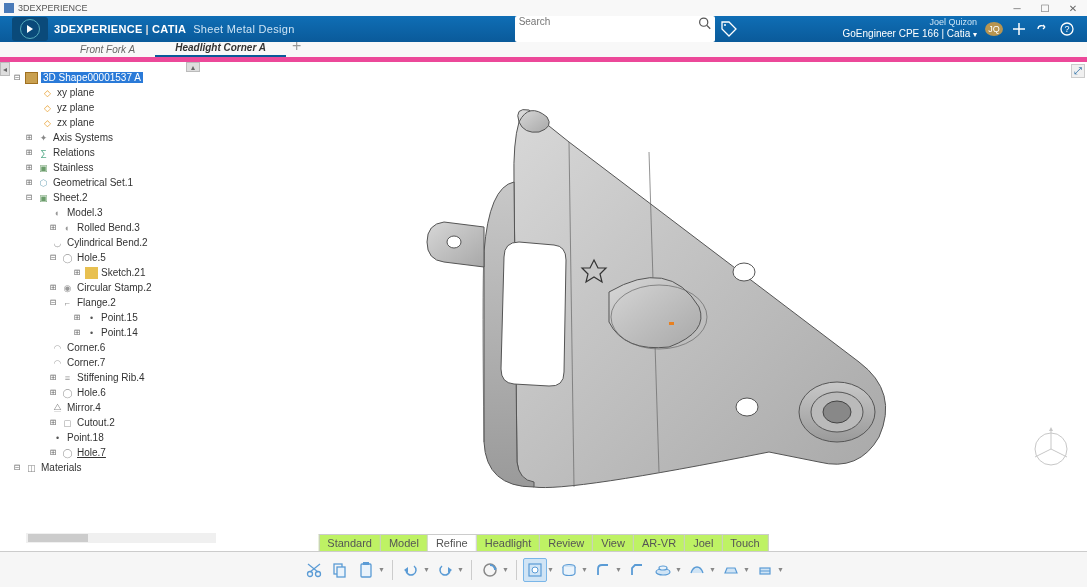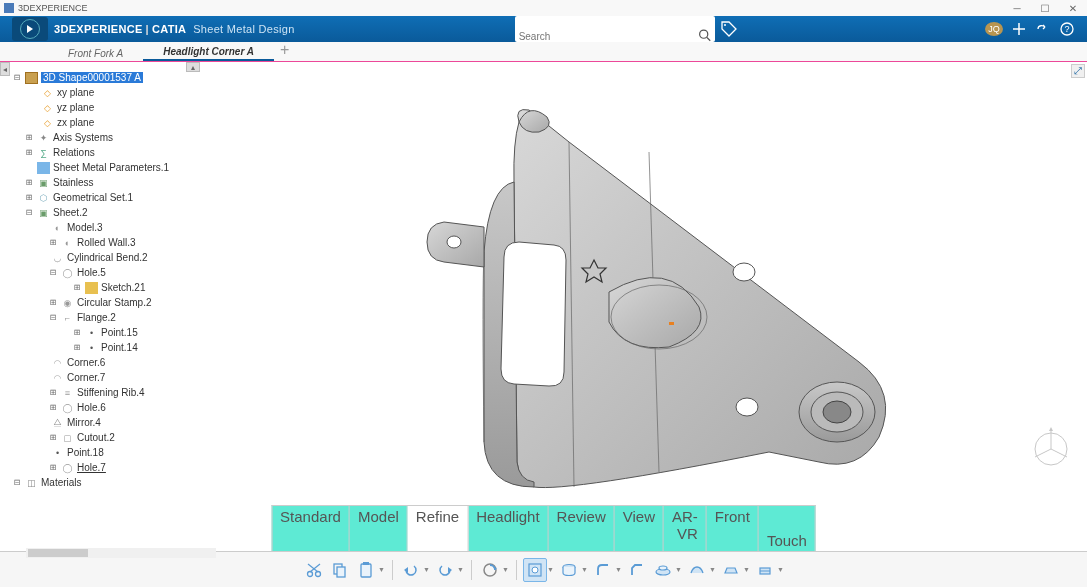--- a/index.html
+++ b/index.html
@@ -8,31 +8,31 @@
 .titlebar-icon { width:10px; height:10px; background:#4a7ab8; margin-right:4px; }
 .win-btns { position:absolute; top:0; right:0; display:flex; }
 .win-btn { width:28px; height:16px; display:flex; align-items:center; justify-content:center; font-size:10px; color:#666; cursor:pointer; }
 .topbar { height:26px; background:linear-gradient(to bottom,#0f6eb5,#0a5a9a); display:flex; align-items:center; color:#fff; font-size:11px; padding:0 12px; position:relative; }
 .compass { width:36px; height:24px; background:#0a4a7a; border-radius:3px; display:flex; align-items:center; justify-content:center; margin-right:6px; position:relative; }
 .compass-ring { width:20px; height:20px; border:1px solid #5ab; border-radius:50%; display:flex; align-items:center; justify-content:center; }
 .play-triangle { width:0; height:0; border-left:6px solid #fff; border-top:4px solid transparent; border-bottom:4px solid transparent; }
 .brand-text { font-weight:600; letter-spacing:0.3px; }
 .brand-text .sep { color:#ddd; margin:0 3px; }
 .brand-sub { color:#cde4f5; font-weight:400; margin-left:4px; }
-.searchbox { margin-left:220px; width:200px; height:26px; background:#fff; border-radius:2px; display:flex; align-items:flex-end; padding:0 4px; }
+.searchbox { margin-left:220px; width:200px; height:26px; background:#fff; border-radius:2px; display:flex; align-items:flex-start; padding:0 4px; }
 .searchbox input { border:none; outline:none; width:100%; font-size:10px; color:#333; }
 .search-icon { width:14px; height:14px; color:#555; }
 .tag-icon { width:16px; height:16px; margin-left:6px; color:#fff; }
 .user-area { margin-left:auto; display:flex; align-items:center; gap:8px; font-size:10px; }
 .user-stack { text-align:right; line-height:1.1; }
 .user-name { font-size:9px; color:#cde4f5; }
 .user-ctx { font-size:10px; }
 .avatar { width:18px; height:14px; border-radius:50%; background:#b89550; display:flex; align-items:center; justify-content:center; font-size:9px; color:#fff; }
 .top-icon { width:16px; height:16px; color:#fff; cursor:pointer; }
-.tabbar { height:20px; background:#f8f8f8; display:flex; align-items:flex-end; padding-left:48px; border-bottom:1px solid #ec4899; }
+.tabbar { height:20px; background:#f8f8f8; display:flex; align-items:flex-end; padding-left:60px; border-bottom:5px solid #ec4899; }
 .tab { padding:2px 20px; font-size:10px; color:#666; cursor:pointer; font-style:italic; }
 .tab.active { font-weight:700; color:#333; border-bottom:2px solid #0a5a9a; }
 .tab-add { padding:2px 6px; color:#999; cursor:pointer; }
 .tree-handle-left { position:absolute; left:0; top:62px; width:10px; height:14px; background:#ddd; border:1px solid #bbb; display:flex; align-items:center; justify-content:center; font-size:8px; color:#666; cursor:pointer; z-index:6;}
 .tree-handle-top { position:absolute; left:186px; top:62px; width:14px; height:10px; background:#ddd; border:1px solid #bbb; display:flex; align-items:center; justify-content:center; font-size:8px; color:#666; cursor:pointer; z-index:6;}
 .workspace { position:absolute; top:62px; left:0; right:0; bottom:36px; background:#fff; }
 .tree { position:absolute; left:12px; top:8px; width:200px; font-size:10px; color:#333; z-index:5; }
 .tree-row { display:flex; align-items:center; height:15px; cursor:pointer; white-space:nowrap; }
 .expander { width:10px; text-align:center; color:#666; font-size:8px; }
 .tree-icon { width:13px; height:12px; margin:0 3px; display:inline-flex; align-items:center; justify-content:center; font-size:9px; }
@@ -50,24 +50,24 @@
 .ico-mirror { color:#888; }
 .ico-mat { color:#888; }
 .ico-matitem { background:#d8c090; }
 .selected-label { background:#2a7ad8; color:#fff; padding:0 2px; }
 .underlined { text-decoration:underline; }
 .scrollbar-h { position:absolute; left:14px; bottom:-68px; width:190px; height:10px; background:#f0f0f0; }
 .scrollbar-h-thumb { width:60px; height:8px; background:#ccc; margin:1px 0 0 2px; }
 .part-canvas { position:absolute; left:230px; top:10px; right:20px; bottom:10px; display:flex; align-items:center; justify-content:center; }
 .viewcube { position:absolute; right:14px; bottom:80px; width:44px; height:44px; opacity:0.55; }
 .expand-panel { position:absolute; right:2px; top:64px; width:14px; height:14px; background:#f0f0f0; border:1px solid #ccc; color:#0a5a9a; font-size:10px; display:flex; align-items:center; justify-content:center; cursor:pointer; z-index:6;}
-.bottom-tabs { position:absolute; bottom:36px; left:50%; transform:translateX(-50%); display:flex; background:#5eead4; border:1px solid #ccc; border-bottom:none; font-size:15px; z-index:3;text-align:right;}
+.bottom-tabs { position:absolute; bottom:36px; left:50%; transform:translateX(-50%); display:flex; background:#bef264; border:1px solid #ccc; border-bottom:none; font-size:11px; z-index:3;text-align:right;}
 .btab { padding:2px 8px; border-right:1px solid #ccc; color:#555; cursor:pointer; }
 .btab.active { background:#fff; font-weight:400; }
-.btab:last-child { border-right:none;margin-top:24px; }
+.btab:last-child { border-right:none; }
 .toolbar { position:absolute; bottom:0; left:0; right:0; height:36px; background:#f6f6f6; border-top:1px solid #ccc; display:flex; align-items:center; justify-content:center; gap:2px; padding:0 8px; }
 .tool-btn { width:24px; height:24px; display:flex; align-items:center; justify-content:center; cursor:pointer; border-radius:2px; }
 .tool-btn svg { width:18px; height:18px; }
 .tool-sep { width:1px; height:20px; background:#ccc; margin:0 4px; }
 .tool-drop { width:8px; color:#888; font-size:7px; margin-left:-2px; cursor:pointer; }
 .tool-btn.highlighted { background:#d0e4f5; border:1px solid #7ab6e8; }
 </style>
 </head>
 <body>
 
@@ -96,20 +96,24 @@
     <svg class="search-icon" viewBox="0 0 16 16">
         <circle cx="7" cy="7" r="5" fill="none" stroke="#555" stroke-width="1.5"></circle>
         <line x1="11" y1="11" x2="15" y2="15" stroke="#555" stroke-width="1.5"></line>
       </svg>
   </div>
   <svg class="tag-icon" viewBox="0 0 16 16">
       <path d="M1 1 L8 1 L15 8 L8 15 L1 8 Z" fill="none" stroke="#fff" stroke-width="1.3"></path>
       <circle cx="4" cy="4" r="1" fill="#fff"></circle>
     </svg>
   <div class="user-area">
+    <div class="user-stack">
+      <div class="user-name">Joel Quizon</div>
+      <div class="user-ctx"><span>GoEngineer CPE 166 | Catia</span> <span style="font-size:8px;">▾</span></div>
+    </div>
     <div class="avatar">JQ</div>
     <svg class="top-icon" viewBox="0 0 16 16">
         <line x1="8" y1="2" x2="8" y2="14" stroke="#fff" stroke-width="1.5"></line>
         <line x1="2" y1="8" x2="14" y2="8" stroke="#fff" stroke-width="1.5"></line>
       </svg>
     <svg class="top-icon" viewBox="0 0 16 16">
         <path d="M3 8 C3 4 8 4 10 6 M10 6 L8 4 M10 6 L8 8" fill="none" stroke="#fff" stroke-width="1.3"></path>
       </svg>
     <svg class="top-icon" viewBox="0 0 16 16">
         <circle cx="8" cy="8" r="6" fill="none" stroke="#fff" stroke-width="1.3"></circle>
@@ -155,25 +159,20 @@
           <span class="expander">⊞</span>
           <span class="tree-icon ico-axis">✦</span>
           <span>Axis Systems</span>
         </div>
       <div class="tree-row">
           <span class="expander">⊞</span>
           <span class="tree-icon ico-rel">∑</span>
           <span>Relations</span>
         </div>
       <div class="tree-row">
-          <span class="expander"></span>
-          <span class="tree-icon ico-sheet"></span>
-          <span>Sheet Metal Parameters.1</span>
-        </div>
-      <div class="tree-row">
           <span class="expander">⊞</span>
           <span class="tree-icon ico-body">▣</span>
           <span>Stainless</span>
         </div>
       <div class="tree-row">
           <span class="expander">⊞</span>
           <span class="tree-icon ico-geom">⬡</span>
           <span>Geometrical Set.1</span>
         </div>
       <div class="tree-row">
@@ -182,21 +181,21 @@
           <span>Sheet.2</span>
         </div>
       <div style="padding-left:24px;">
         <div class="tree-row">
             <span class="tree-icon ico-feat">◐</span>
             <span>Model.3</span>
           </div>
         <div class="tree-row">
             <span class="expander">⊞</span>
             <span class="tree-icon ico-feat">◐</span>
-            <span>Rolled Wall.3</span>
+            <span>Rolled Bend.3</span>
           </div>
         <div class="tree-row">
             <span class="tree-icon ico-feat">◡</span>
             <span>Cylindrical Bend.2</span>
           </div>
         <div class="tree-row">
             <span class="expander">⊟</span>
             <span class="tree-icon ico-feat">◯</span>
             <span>Hole.5</span>
           </div>
@@ -335,21 +334,21 @@
 </div>
 
 <div class="bottom-tabs">
   <div class="btab">Standard</div>
   <div class="btab">Model</div>
   <div class="btab active">Refine</div>
   <div class="btab">Headlight</div>
   <div class="btab">Review</div>
   <div class="btab">View</div>
   <div class="btab">AR-VR</div>
-  <div class="btab">Front</div>
+  <div class="btab">Joel</div>
   <div class="btab">Touch</div>
 </div>
 
 <div class="toolbar">
   <div class="tool-btn">
       <svg viewBox="0 0 18 18">
         <circle cx="5" cy="13" r="2.5" fill="none" stroke="#5a9bd5" stroke-width="1.3"></circle>
         <circle cx="13" cy="13" r="2.5" fill="none" stroke="#5a9bd5" stroke-width="1.3"></circle>
         <line x1="3" y1="3" x2="13" y2="11" stroke="#5a9bd5" stroke-width="1.3"></line>
         <line x1="15" y1="3" x2="5" y2="11" stroke="#5a9bd5" stroke-width="1.3"></line>

